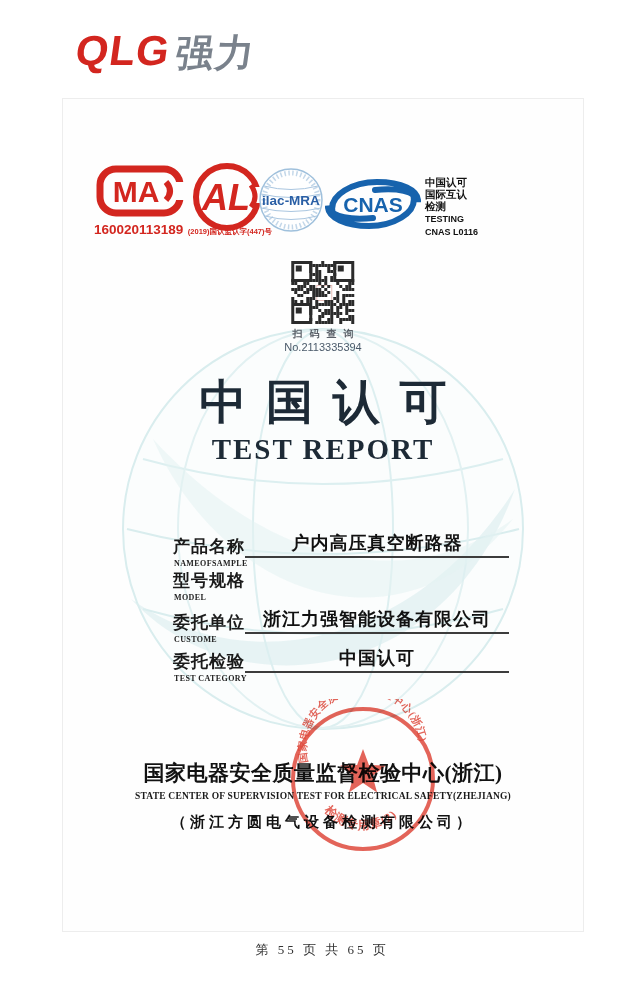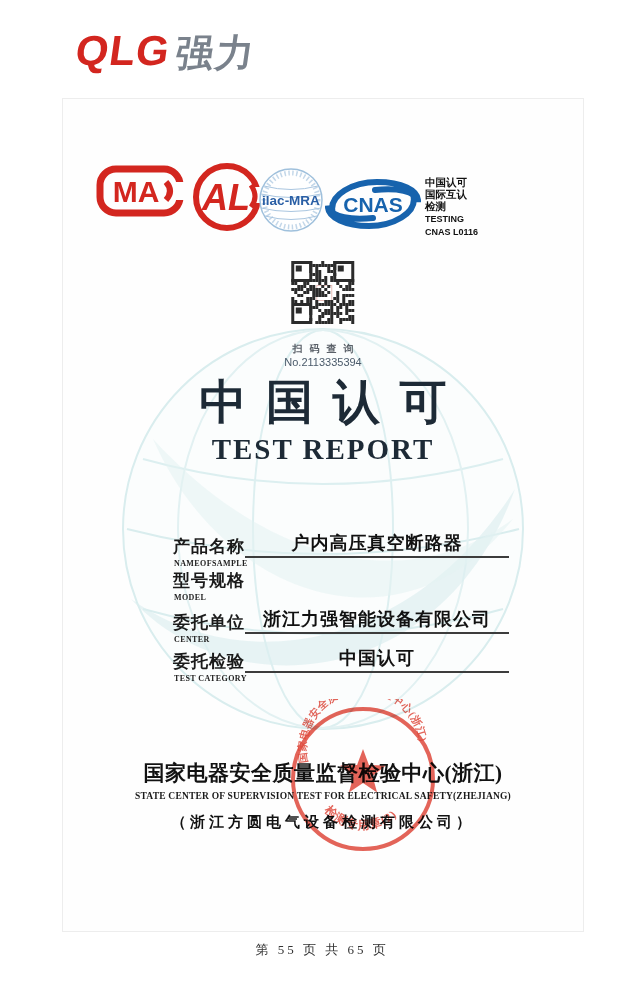--- a/index.html
+++ b/index.html
@@ -48,21 +48,21 @@
 
   
   .qr-wrap{left:50%;top:162px;transform:translateX(-50%);text-align:center;}
   .qr{position:relative;width:63px;height:63px;margin:0 auto;background:#fff;}
   .qr .cell{position:absolute;width:3px;height:3px;background:#2b2b2b;}
   .qr .finder{position:absolute;width:15px;height:15px;border:3px solid #2b2b2b;background:#fff;}
   .qr .finder::after{content:"";position:absolute;left:3px;top:3px;width:3px;height:3px;
                      background:#2b2b2b;box-shadow:0 0 0 1.5px #2b2b2b;}
   .qr .seal{position:absolute;left:25px;top:24px;width:14px;height:14px;background:#fff;
             border:1px solid #e7b9b4;opacity:.9;}
-  .qr-caption{margin-top:18px;font-size:10px;color:#5a6068;letter-spacing:7px;text-indent:7px;
+  .qr-caption{margin-top:3px;font-size:10px;color:#5a6068;letter-spacing:7px;text-indent:7px;
               font-weight:bold;}
   .qr-no{font-size:11px;color:#4a5a6a;margin-top:0px;font-family:"Liberation Sans",sans-serif;}
 
   
   .title-cn{left:0;right:0;top:272px;text-align:center;font-size:47px;font-weight:bold;
             letter-spacing:.42em;text-indent:.42em;color:#1d2a36;}
   .title-en{left:0;right:0;top:334px;text-align:center;font-size:29px;font-weight:bold;
             letter-spacing:2px;color:#1d2a36;}
 
   
@@ -113,20 +113,24 @@
       <path d="M 18 280 C 130 360 300 330 402 170 C 330 370 120 390 18 280 Z" fill="#dceef0" opacity="0.65"></path>
       <path d="M 40 120 C 150 240 290 280 400 200 C 290 340 110 280 40 120 Z" fill="#e3f2f3" opacity="0.55"></path>
     </svg>
 
     <svg class="cma" width="88" height="52" viewBox="0 0 88 52">
       <rect x="4" y="4" width="80" height="44" rx="16" fill="none" stroke="#d3261f" stroke-width="7"></rect>
       <rect x="66" y="17" width="22" height="18" fill="#fefefe"></rect>
       <path d="M 70 17 Q 78 26 70 35" fill="none" stroke="#d3261f" stroke-width="6"></path>
       <text x="40" y="37" text-anchor="middle" font-family="Liberation Sans,sans-serif" font-size="30" font-weight="bold" fill="#d3261f">MA</text>
     </svg>
+    <div class="cma-num">
+      <span class="num">160020113189</span>
+      <span class="note">(2019)国认监认字(447)号</span>
+    </div>
 
     <svg class="cal" width="76" height="76" viewBox="0 0 76 76">
       <circle cx="38" cy="38" r="31" fill="none" stroke="#d3261f" stroke-width="6"></circle>
       <rect x="60" y="28" width="16" height="16" fill="#fefefe"></rect>
       <path d="M 62 26 Q 70 38 62 48" fill="none" stroke="#d3261f" stroke-width="5"></path>
       <text x="37" y="51" text-anchor="middle" font-family="Liberation Sans,sans-serif" font-size="36" font-weight="bold" font-style="italic" fill="#d3261f">AL</text>
     </svg>
 
     <svg class="ilac" width="66" height="66" viewBox="0 0 66 66">
       <circle cx="33" cy="33" r="31" fill="#ffffff" stroke="#9fc0dc" stroke-width="1.5"></circle>
@@ -353,21 +357,21 @@
     </div>
     <div class="field-row fr-2">
       <div class="label-wrap">
         <span class="label-cn">型号规格</span>
         <span class="label-en">MODEL</span>
       </div>
     </div>
     <div class="field-row fr-3">
       <div class="label-wrap">
         <span class="label-cn">委托单位</span>
-        <span class="label-en">CENTER</span>
+        <span class="label-en">CUSTOME</span>
       </div>
       <div class="field-value">浙江力强智能设备有限公司</div>
     </div>
     <div class="field-row fr-4">
       <div class="label-wrap">
         <span class="label-cn">委托检验</span>
         <span class="label-en">TEST CATEGORY</span>
       </div>
       <div class="field-value">中国认可</div>
     </div>

